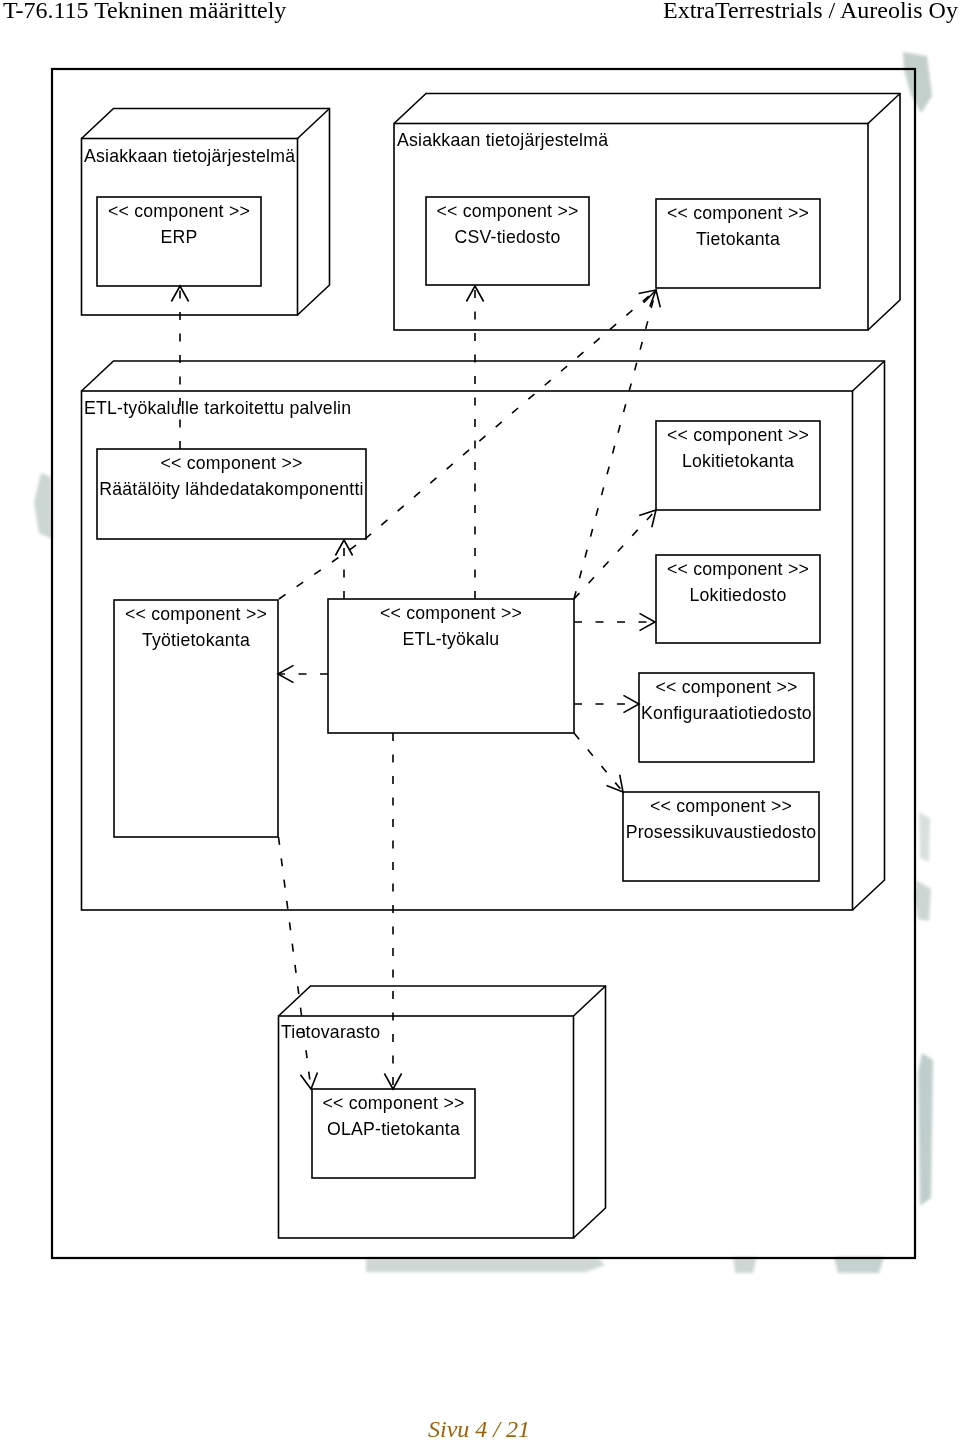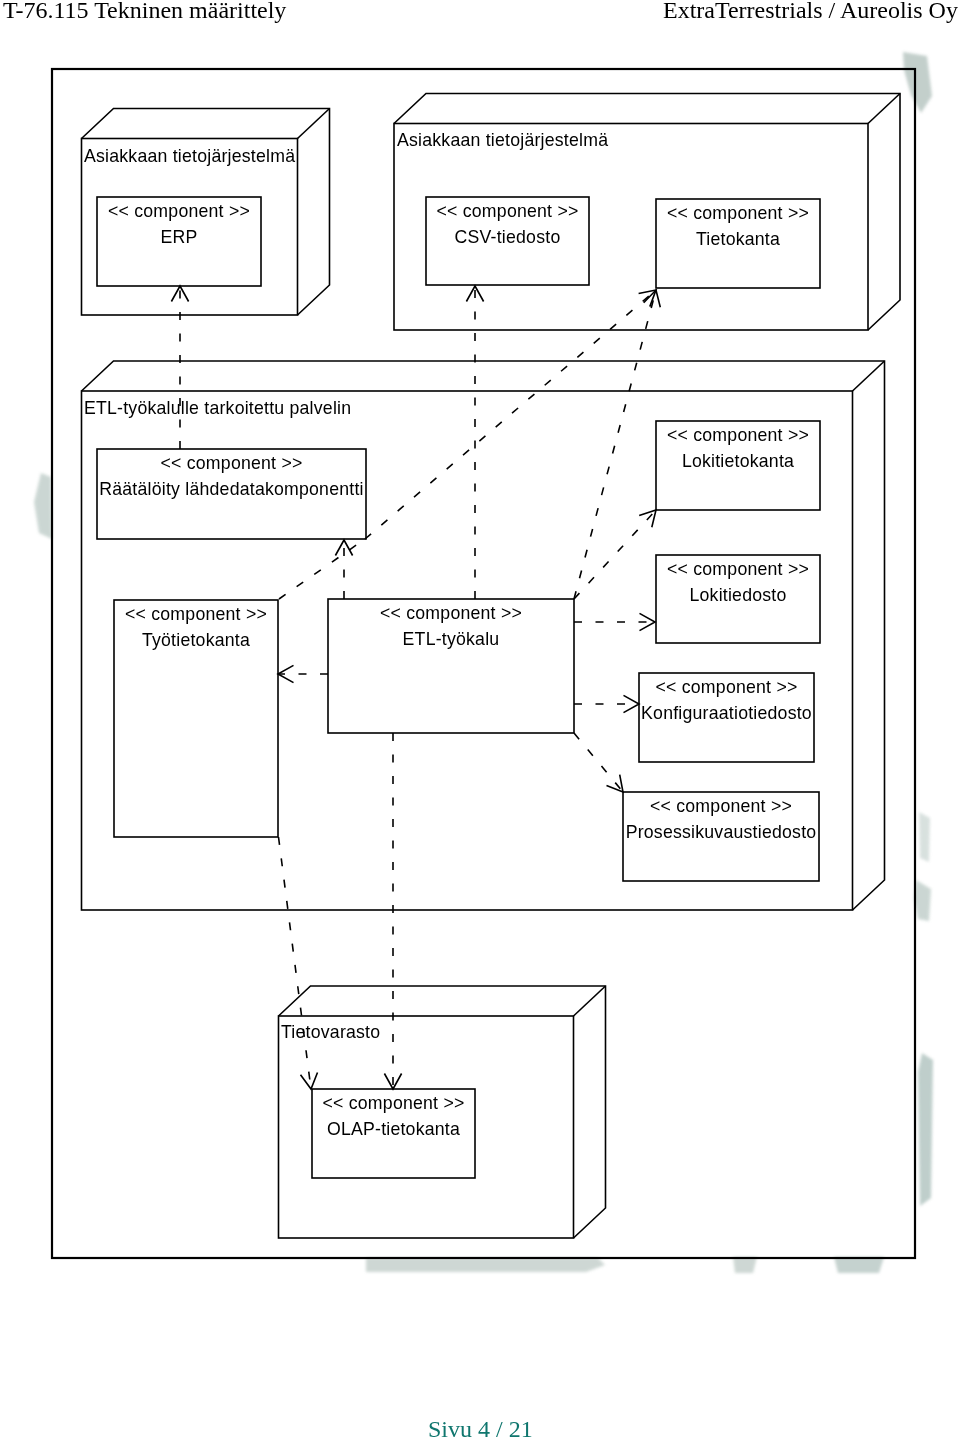--- a/index.html
+++ b/index.html
@@ -3,21 +3,21 @@
 <meta charset="utf-8">
 <title>Tekninen maarittely</title>
 <style>
   html,body{margin:0;padding:0;}
   body{width:960px;height:1440px;background:#ffffff;font-family:"Liberation Serif",serif;overflow:hidden;position:relative;}
   #page{position:absolute;inset:0;width:960px;height:1312px;}
   .hdr{position:absolute;font-size:24px;font-weight:normal;color:#000;letter-spacing:0px;white-space:nowrap;line-height:1;}
   #hdr-left{left:3px;top:-2px;}
   #hdr-right{left:663px;top:-2px;}
   #figcap{position:absolute;left:17px;top:1272px;font-size:19.9px;font-style:italic;font-weight:normal;color:#000;white-space:nowrap;line-height:1;}
-  #footer{position:absolute;left:428px;top:1417px;font-size:24px;color:#0f766e;white-space:nowrap;line-height:1;}
+  #footer{position:absolute;left:428px;top:1417px;font-size:24px;color:#a16207;white-space:nowrap;line-height:1;font-style:italic;}
   svg#diagram{position:absolute;left:0;top:0;}
   .ln{fill:none;stroke:#000;stroke-width:1.6;}
   .box{fill:#fff;stroke:#000;stroke-width:1.6;}
   .dash{fill:none;stroke:#000;stroke-width:1.6;stroke-dasharray:8 13.5;}
   text{font-family:"Liberation Sans",sans-serif;fill:#000;}
   .t-node{font-size:17.7px;letter-spacing:0.22px;}
   .t-comp{font-size:17.7px;letter-spacing:0.22px;text-anchor:middle;}
   .pageborder{fill:none;stroke:#000;stroke-width:2.2;}
 </style>
 </head>

